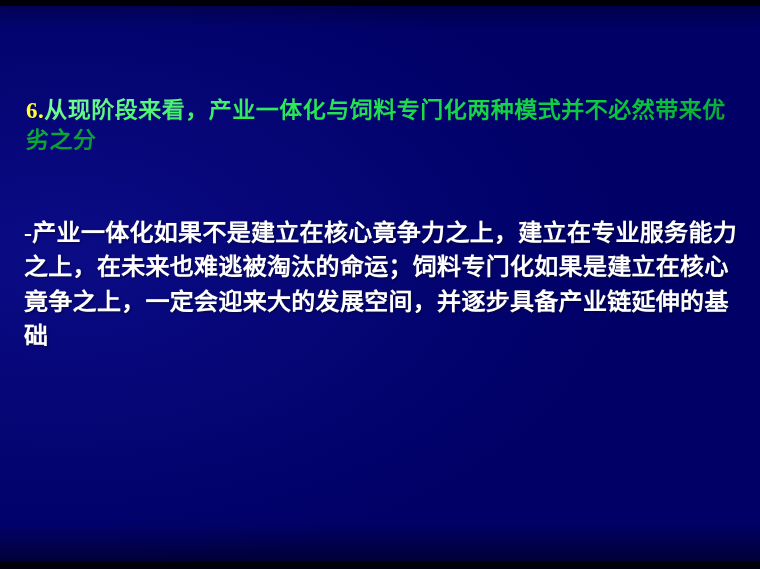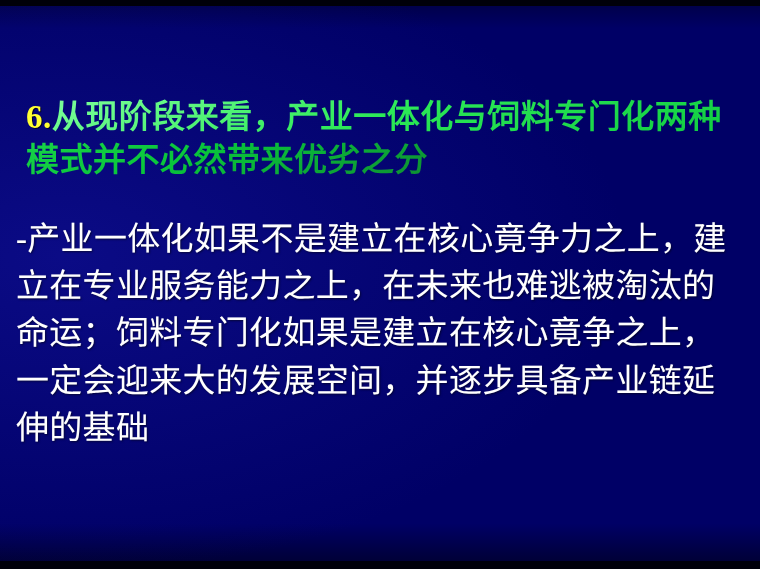--- a/index.html
+++ b/index.html
@@ -56,48 +56,48 @@
     z-index: 2;
   }
 
   
   #title-block {
     position: absolute;
     left: 26px;
     top: 96px;
     width: 706px;
     line-height: 1.30;
-    font-size: 33px;
+    font-size: 23px;
     font-weight: bold;
     letter-spacing: 0.5px;
     font-family: "Liberation Serif", "DejaVu Serif", serif;
   }
   #title-number {
     color: #FFFF33;
     text-shadow: 1px 1px 0 rgba(0,0,0,0.65);
   }
   #title-text {
     color: #1FE04C;
     background: linear-gradient(160deg, #7DFF9B 0%, #2CE957 32%, #09C43B 75%, #0E8F33 100%);
     -webkit-background-clip: text;
     background-clip: text;
     -webkit-text-fill-color: transparent;
     text-shadow: none;
   }
 
   
   #body-block {
     position: absolute;
-    left: 16px;
+    left: 24px;
     top: 216px;
     width: 716px;
-    font-size: 33px;
+    font-size: 24px;
     line-height: 1.43;
     color: #FFFFFF;
-    font-weight: normal;
+    font-weight: bold;
     letter-spacing: 0.3px;
     text-shadow: 1px 1px 2px rgba(0,0,0,0.55), 0 0 1px rgba(200,210,255,0.35);
     font-family: "Liberation Serif", "DejaVu Serif", serif;
   }
 </style>
 </head>
 <body>
 
 <div id="slide">
 

